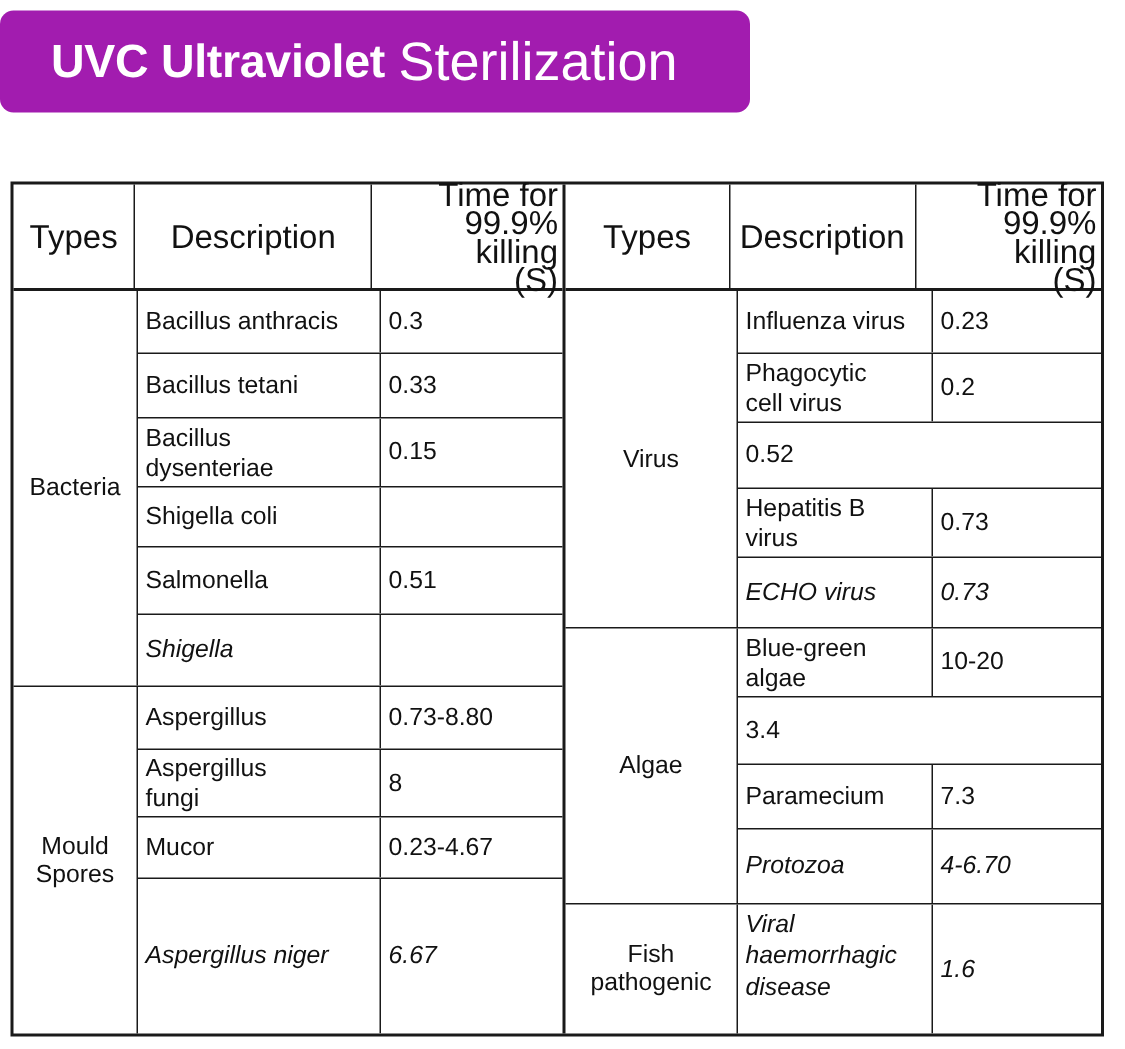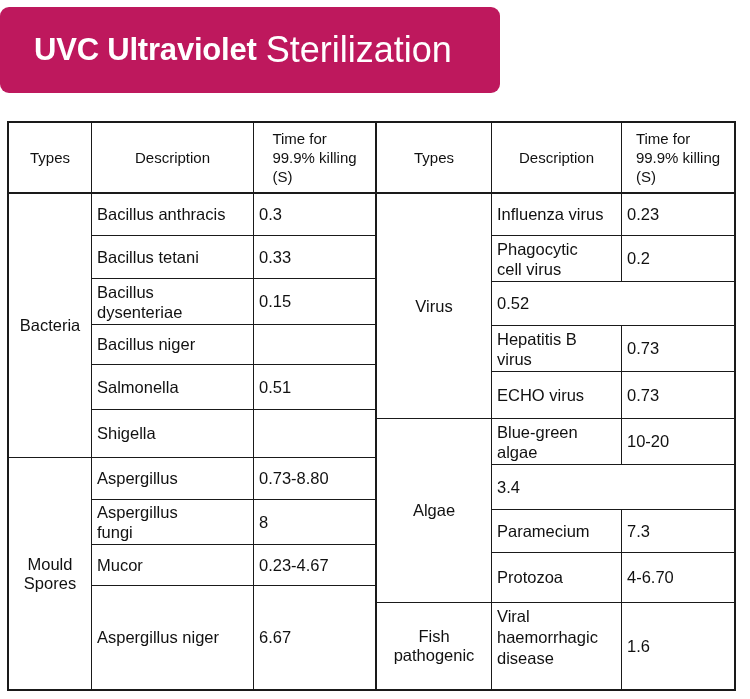--- a/index.html
+++ b/index.html
@@ -16,22 +16,22 @@
     color: #111111;
     position: relative;
   }
 
   
   #banner {
     position: absolute;
     left: 0;
     top: 7px;
     width: 500px;
-    height: 86px;
-    background: #be185d;
+    height: 68px;
+    background: #a21caf;
     border-radius: 9px;
     display: flex;
     align-items: center;
     box-sizing: border-box;
     padding-left: 34px;
     white-space: nowrap;
     overflow: hidden;
   }
   #banner .t-bold {
     color: #ffffff;
@@ -74,22 +74,22 @@
     display: flex;
     height: 71px;
     border-bottom: 2px solid #1a1a1a;
     box-sizing: border-box;
     flex: 0 0 auto;
   }
   .thead .th {
     display: flex;
     align-items: center;
     justify-content: center;
-    text-align: left;
-    font-size: 15px;
+    text-align: right;
+    font-size: 22px;
     line-height: 19px;
     box-sizing: border-box;
     padding: 0 3px;
     border-right: 1.6px solid #1a1a1a;
   }
   .thead .th:last-child { border-right: none; }
 
   
   .tbody {
     display: flex;
@@ -124,21 +124,21 @@
     flex: 1 1 auto;
     min-width: 0;
     box-sizing: border-box;
   }
   .drow {
     display: flex;
     box-sizing: border-box;
     border-bottom: 1.6px solid #1a1a1a;
     overflow: hidden;
   }
-  .drow:last-child { border-bottom: none; }
+  .drow:last-child { border-bottom: none; font-style: italic; }
   .desc, .val {
     display: flex;
     align-items: center;
     box-sizing: border-box;
     font-size: 16.5px;
     line-height: 19px;
     padding: 0 2px 0 5px;
     overflow: hidden;
   }
   .desc { border-right: 1.6px solid #1a1a1a; }
@@ -183,21 +183,21 @@
         <div class="drow" style="flex:0 0 43px">
           <div class="desc w-desc">Bacillus tetani</div>
           <div class="val w-val">0.33</div>
         </div>
         <div class="drow" style="flex:0 0 46px">
           <div class="desc w-desc" style="white-space:pre-line;line-height:20px">Bacillus
 dysenteriae</div>
           <div class="val w-val">0.15</div>
         </div>
         <div class="drow" style="flex:0 0 40px">
-          <div class="desc w-desc">Bacillus niger</div>
+          <div class="desc w-desc">Shigella coli</div>
         </div>
         <div class="drow" style="flex:0 0 45px">
           <div class="desc w-desc">Salmonella</div>
           <div class="val w-val">0.51</div>
         </div>
         <div class="drow" style="flex:1 1 auto">
           <div class="desc w-desc">Shigella</div>
         </div>
       </div>
     </div>

